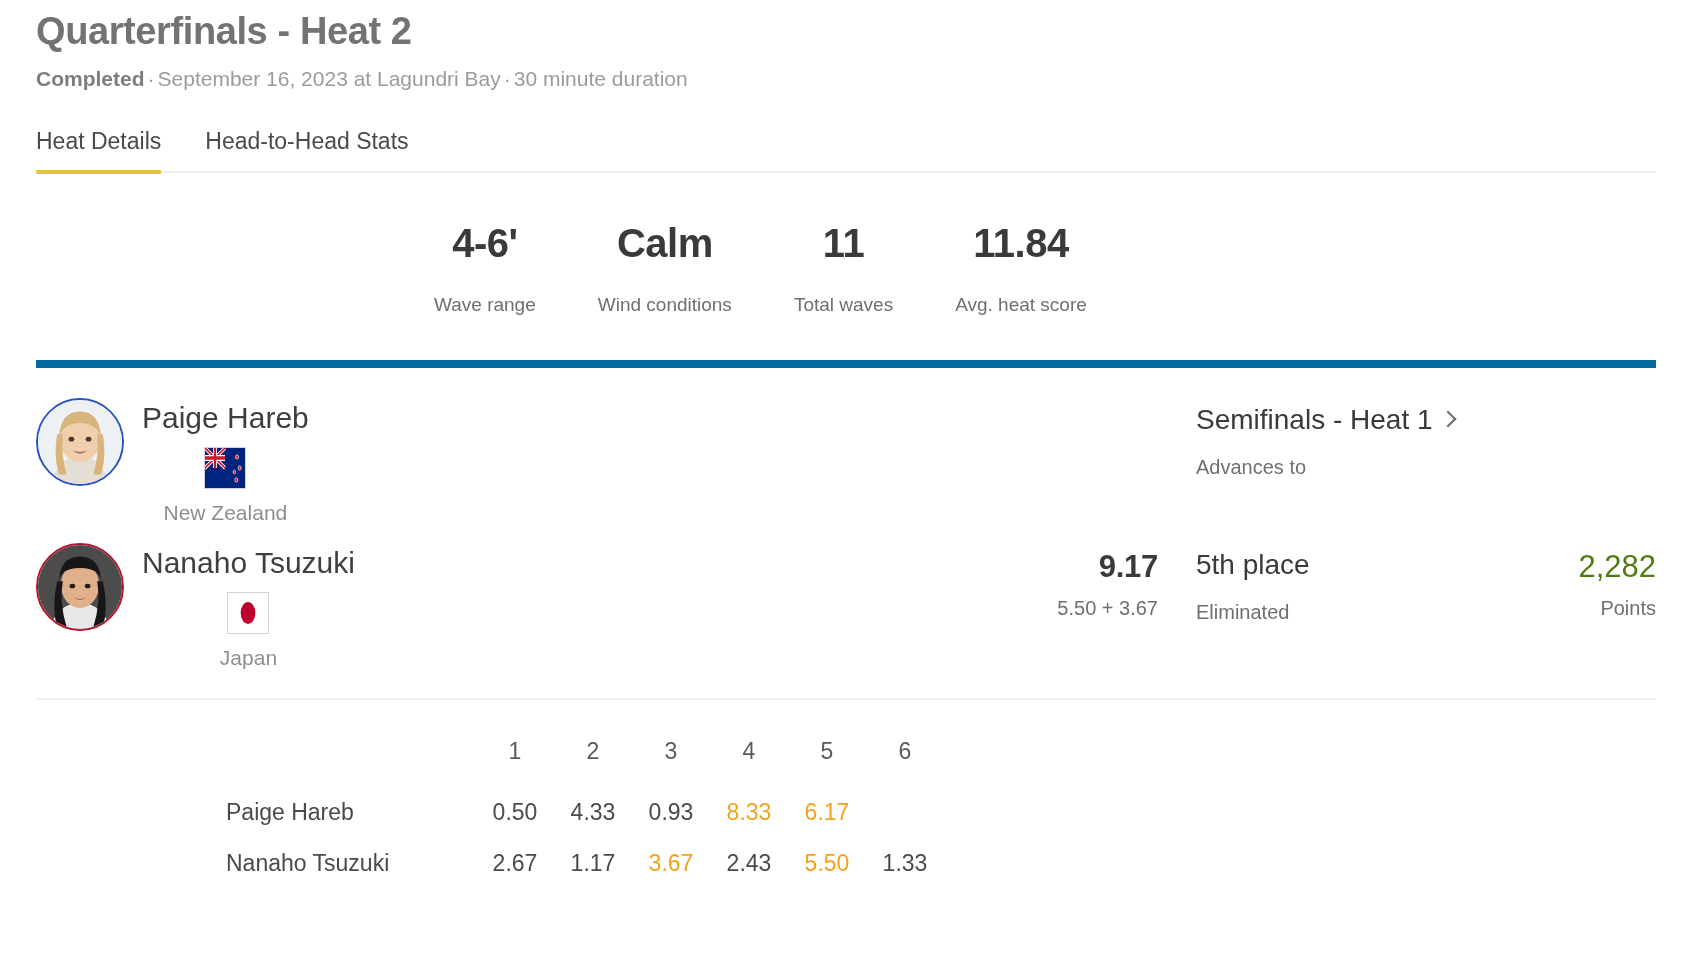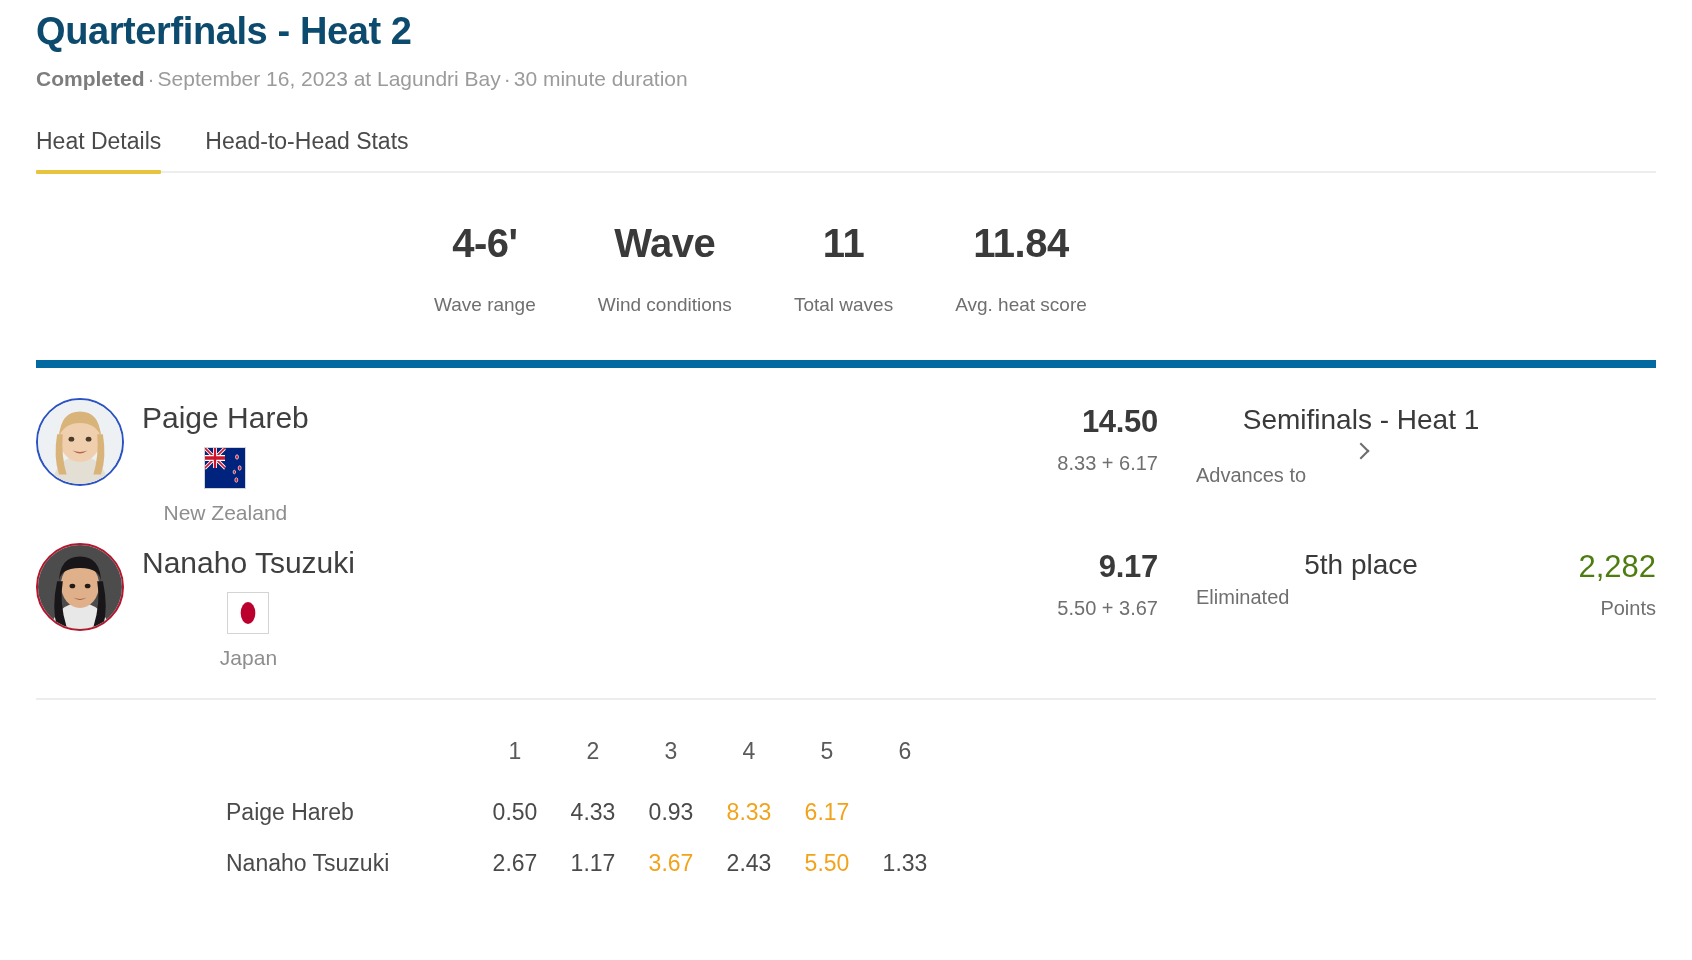--- a/index.html
+++ b/index.html
@@ -11,21 +11,21 @@
     color: #333333;
     overflow: hidden;
   }
   .page { padding: 0 36px; }
 
   
   .header { padding-top: 8px; }
   .heat-title {
     font-size: 38px;
     font-weight: bold;
-    color: #0c4a6e;
+    color: #737373;
     letter-spacing: -0.4px;
     line-height: 1.25;
   }
   .heat-subtitle {
     margin-top: 9px;
     font-size: 21px;
     color: #9b9b9b;
     line-height: 1.3;
   }
   .heat-subtitle .status { color: #7d7d7d; font-weight: bold; }
@@ -151,33 +151,32 @@
     min-width: 330px;
   }
   .outcome-main {
     font-size: 28px;
     color: #3a3a3a;
     line-height: 1.15;
     display: flex;
     align-items: center;
     gap: 9px;
     white-space: nowrap;
-    flex-direction: column;
   }
   .outcome-main.link { cursor: pointer; }
   .chevron {
     display: inline-block;
     width: 12px; height: 12px;
     border-right: 2.5px solid #6d6d6d;
     border-top: 2.5px solid #6d6d6d;
     transform: rotate(45deg);
     margin-bottom: 2px;
   }
   .outcome-sub {
-    margin-top: 5px;
+    margin-top: 20px;
     font-size: 20px;
     color: #6f6f6f;
     white-space: nowrap;
   }
 
   .points-col {
     text-align: right;
     padding-top: 8px;
     margin-left: 20px;
     min-width: 110px;
@@ -236,21 +235,21 @@
     <div class="tab active">Heat Details</div>
     <div class="tab">Head-to-Head Stats</div>
   </div>
 
   <div class="conditions">
     <div class="stat">
       <div class="stat-value">4-6'</div>
       <div class="stat-label">Wave range</div>
     </div>
     <div class="stat">
-      <div class="stat-value">Wave</div>
+      <div class="stat-value">Calm</div>
       <div class="stat-label">Wind conditions</div>
     </div>
     <div class="stat">
       <div class="stat-value">11</div>
       <div class="stat-label">Total waves</div>
     </div>
     <div class="stat">
       <div class="stat-value">11.84</div>
       <div class="stat-label">Avg. heat score</div>
     </div>
@@ -290,24 +289,20 @@
                 <circle cx="52" cy="20" r="2.2"></circle>
                 <circle cx="44" cy="24" r="1.8"></circle>
                 <circle cx="47" cy="32" r="2.2"></circle>
               </g>
             </svg>
           </span>
           <span class="country-name">New Zealand</span>
         </div>
       </div>
       <div class="spacer"></div>
-      <div class="score-col">
-        <div class="score-total">14.50</div>
-        <div class="score-breakdown">8.33 + 6.17</div>
-      </div>
       <div class="outcome-col">
         <div class="outcome-main link">
           <span>Semifinals - Heat 1</span>
           <span class="chevron"></span>
         </div>
         <div class="outcome-sub">Advances to</div>
       </div>
       <div class="points-col">
         <div class="points-value"></div>
         <div class="points-label"></div>

